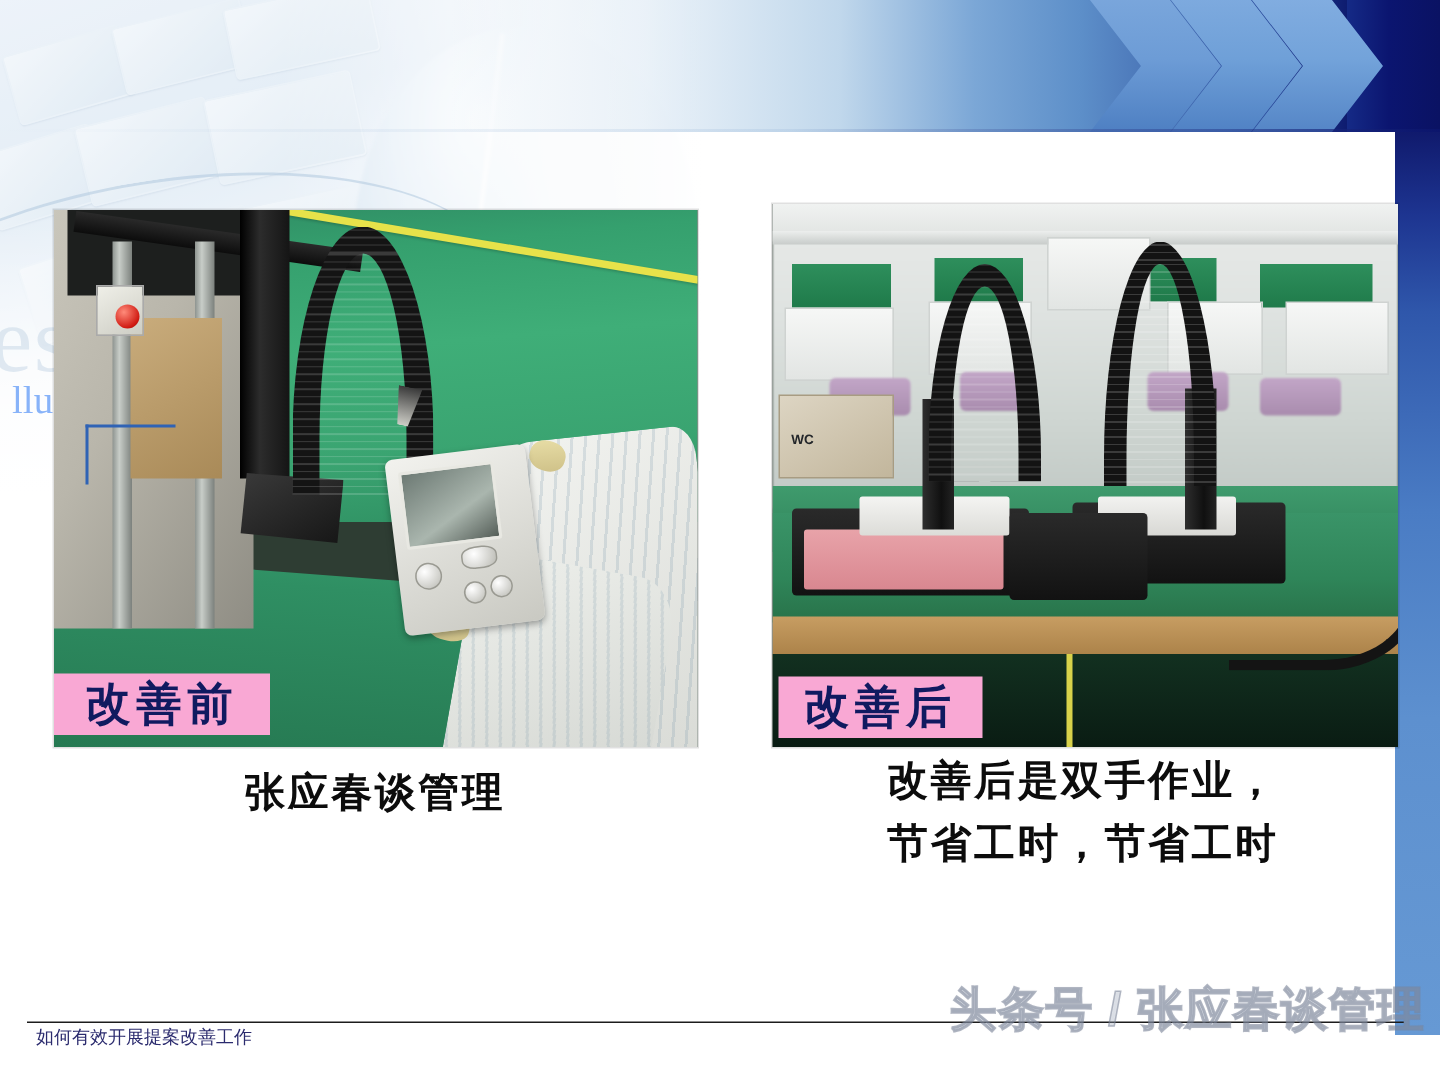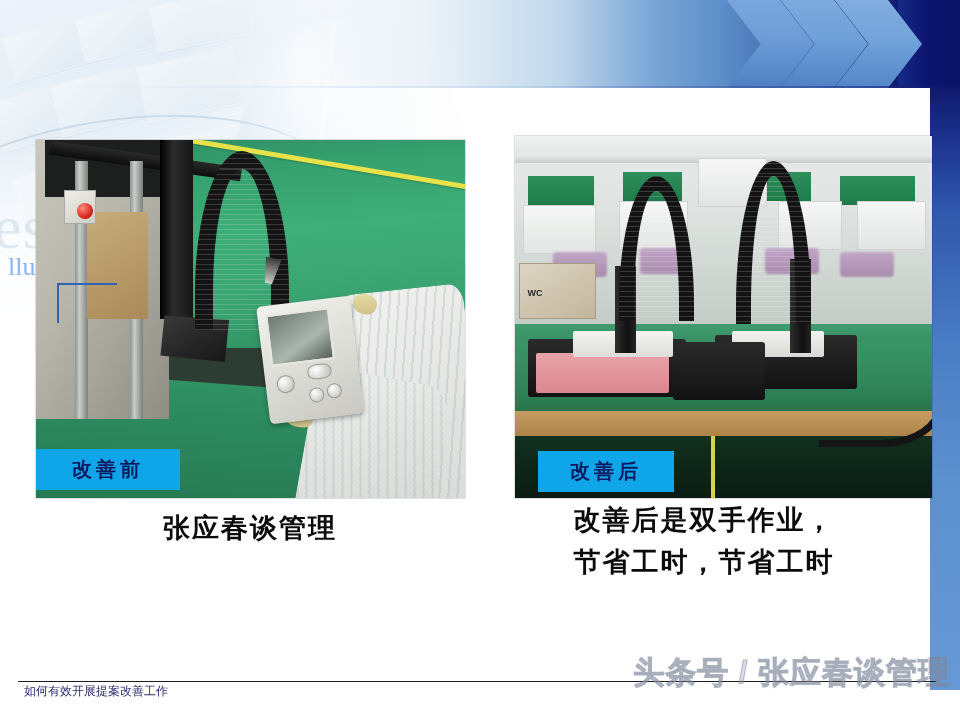--- a/index.html
+++ b/index.html
@@ -397,26 +397,26 @@
     position: absolute; right: -3%; bottom: 14%; width: 30%; height: 16%;
     border: 7px solid #141414;
     border-left: none; border-top: none;
     border-radius: 0 0 50% 0 / 0 0 80% 0;
     box-sizing: border-box;
   }
 
   
   .photo-label {
     position: absolute;
-    background: #0ea5e9;
+    background: #f9a8d4;
     display: flex;
     align-items: center;
     justify-content: center;
     font-family: "Liberation Serif", "DejaVu Serif", serif;
-    font-size: 20px;
+    font-size: 30px;
     font-weight: bold;
     color: #101a60;
     letter-spacing: 4px;
     z-index: 5;
   }
   .label-before { left: 36px;  top: 449px; width: 144px; height: 41px; }
   .label-after  { left: 520px; top: 443px; width: 136px; height: 41px; }
 
   
   .caption {
@@ -424,21 +424,21 @@
     text-align: center;
     font-family: "Liberation Serif", "DejaVu Serif", serif;
     font-size: 27px;
     font-weight: bold;
     color: #0c0c0c;
     line-height: 1.55;
     letter-spacing: 2px;
     white-space: nowrap;
   }
   .caption-left  { left: 30px;  top: 508px; width: 440px; }
-  .caption-right { left: 484px; top: 500px; width: 440px; }
+  .caption-right { left: 502px; top: 500px; width: 440px; }
   .caption .line2 { display: block; }
 
   
   .footer-rule {
     position: absolute;
     left: 18px; top: 681px;
     width: 918px; height: 1px;
     background: #1c1c1c;
   }
   .footer-text {
@@ -567,21 +567,21 @@
     <div class="rp-tray" style="left:38%; top:57%; width:22%; height:16%;"></div>
 
     <div class="rp-col" style="left:24%; top:36%; width:5%;  height:24%;"></div>
     <div class="rp-col" style="left:66%; top:34%; width:5%;  height:26%;"></div>
     <div class="rp-hose" style="left:25%; top:11%; width:18%; height:40%;"></div>
     <div class="rp-hose-rib" style="left:25%; top:11%; width:18%; height:40%;"></div>
     <div class="rp-hose" style="left:53%; top:7%;  width:18%; height:45%;"></div>
     <div class="rp-hose-rib" style="left:53%; top:7%;  width:18%; height:45%;"></div>
     <div class="rp-cable"></div>
 
-    <div class="photo-label label-after" style="left:23px; top:auto; bottom:6px; position:absolute;">改善后</div>
+    <div class="photo-label label-after" style="left:4px; top:auto; bottom:6px; position:absolute;">改善后</div>
   </div>
 
   <div class="caption caption-left">
     <span class="line2">张应春谈管理</span>
   </div>
   <div class="caption caption-right">
     <span>改善后是双手作业，</span>
     <span class="line2">节省工时，节省工时</span>
   </div>
 

